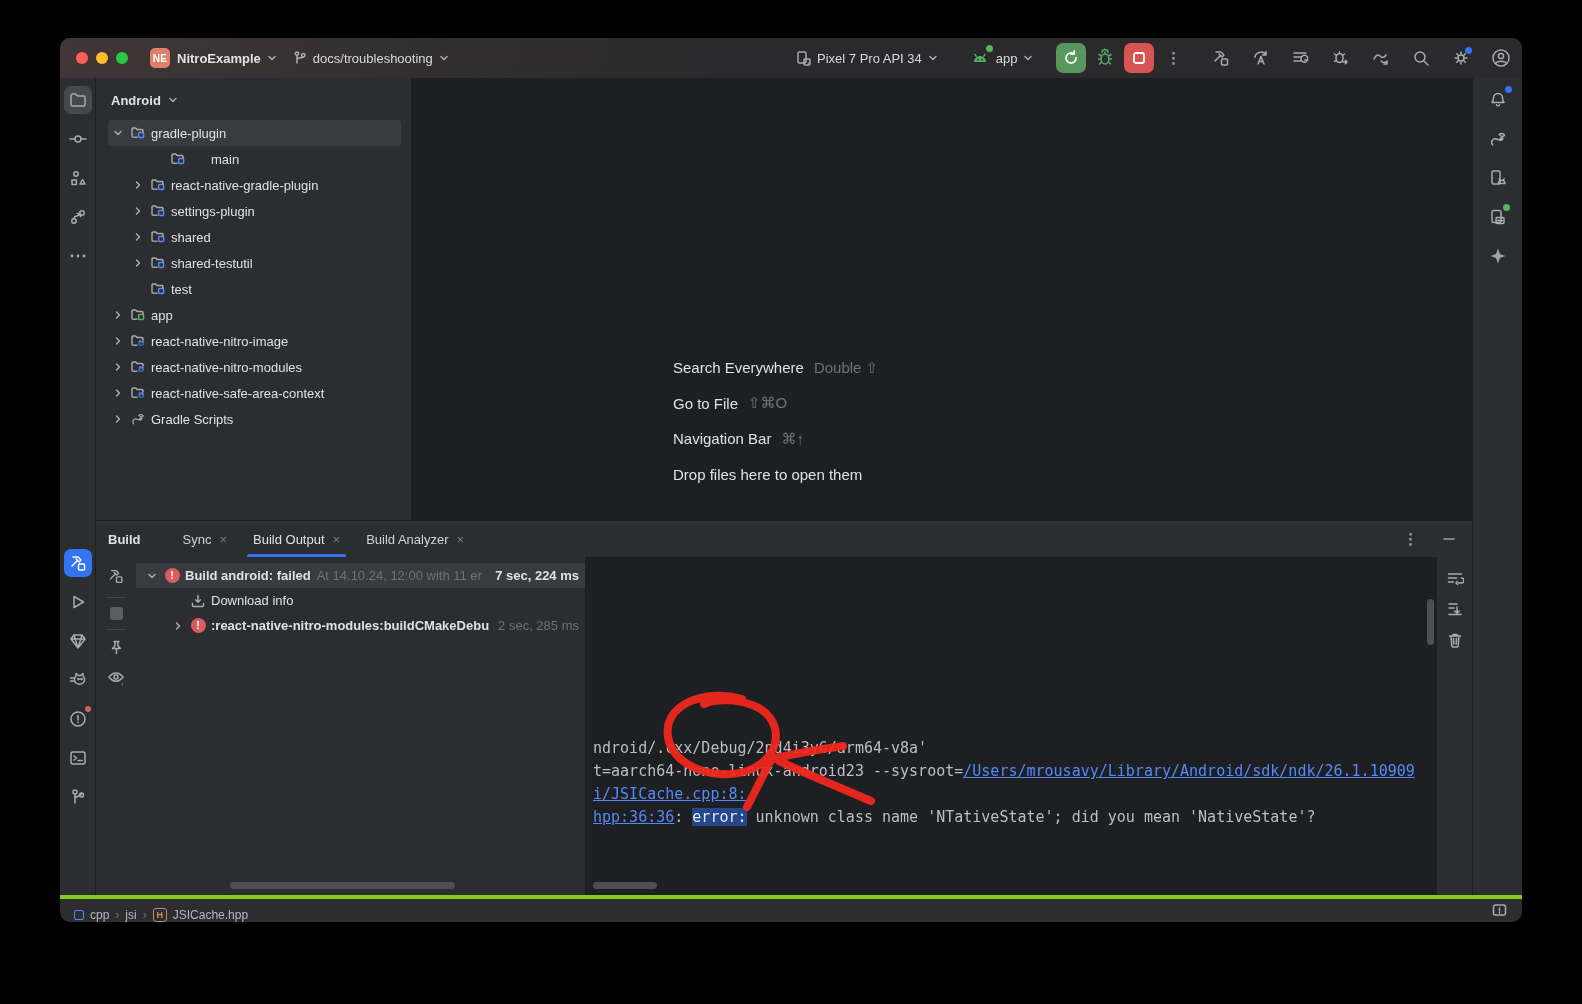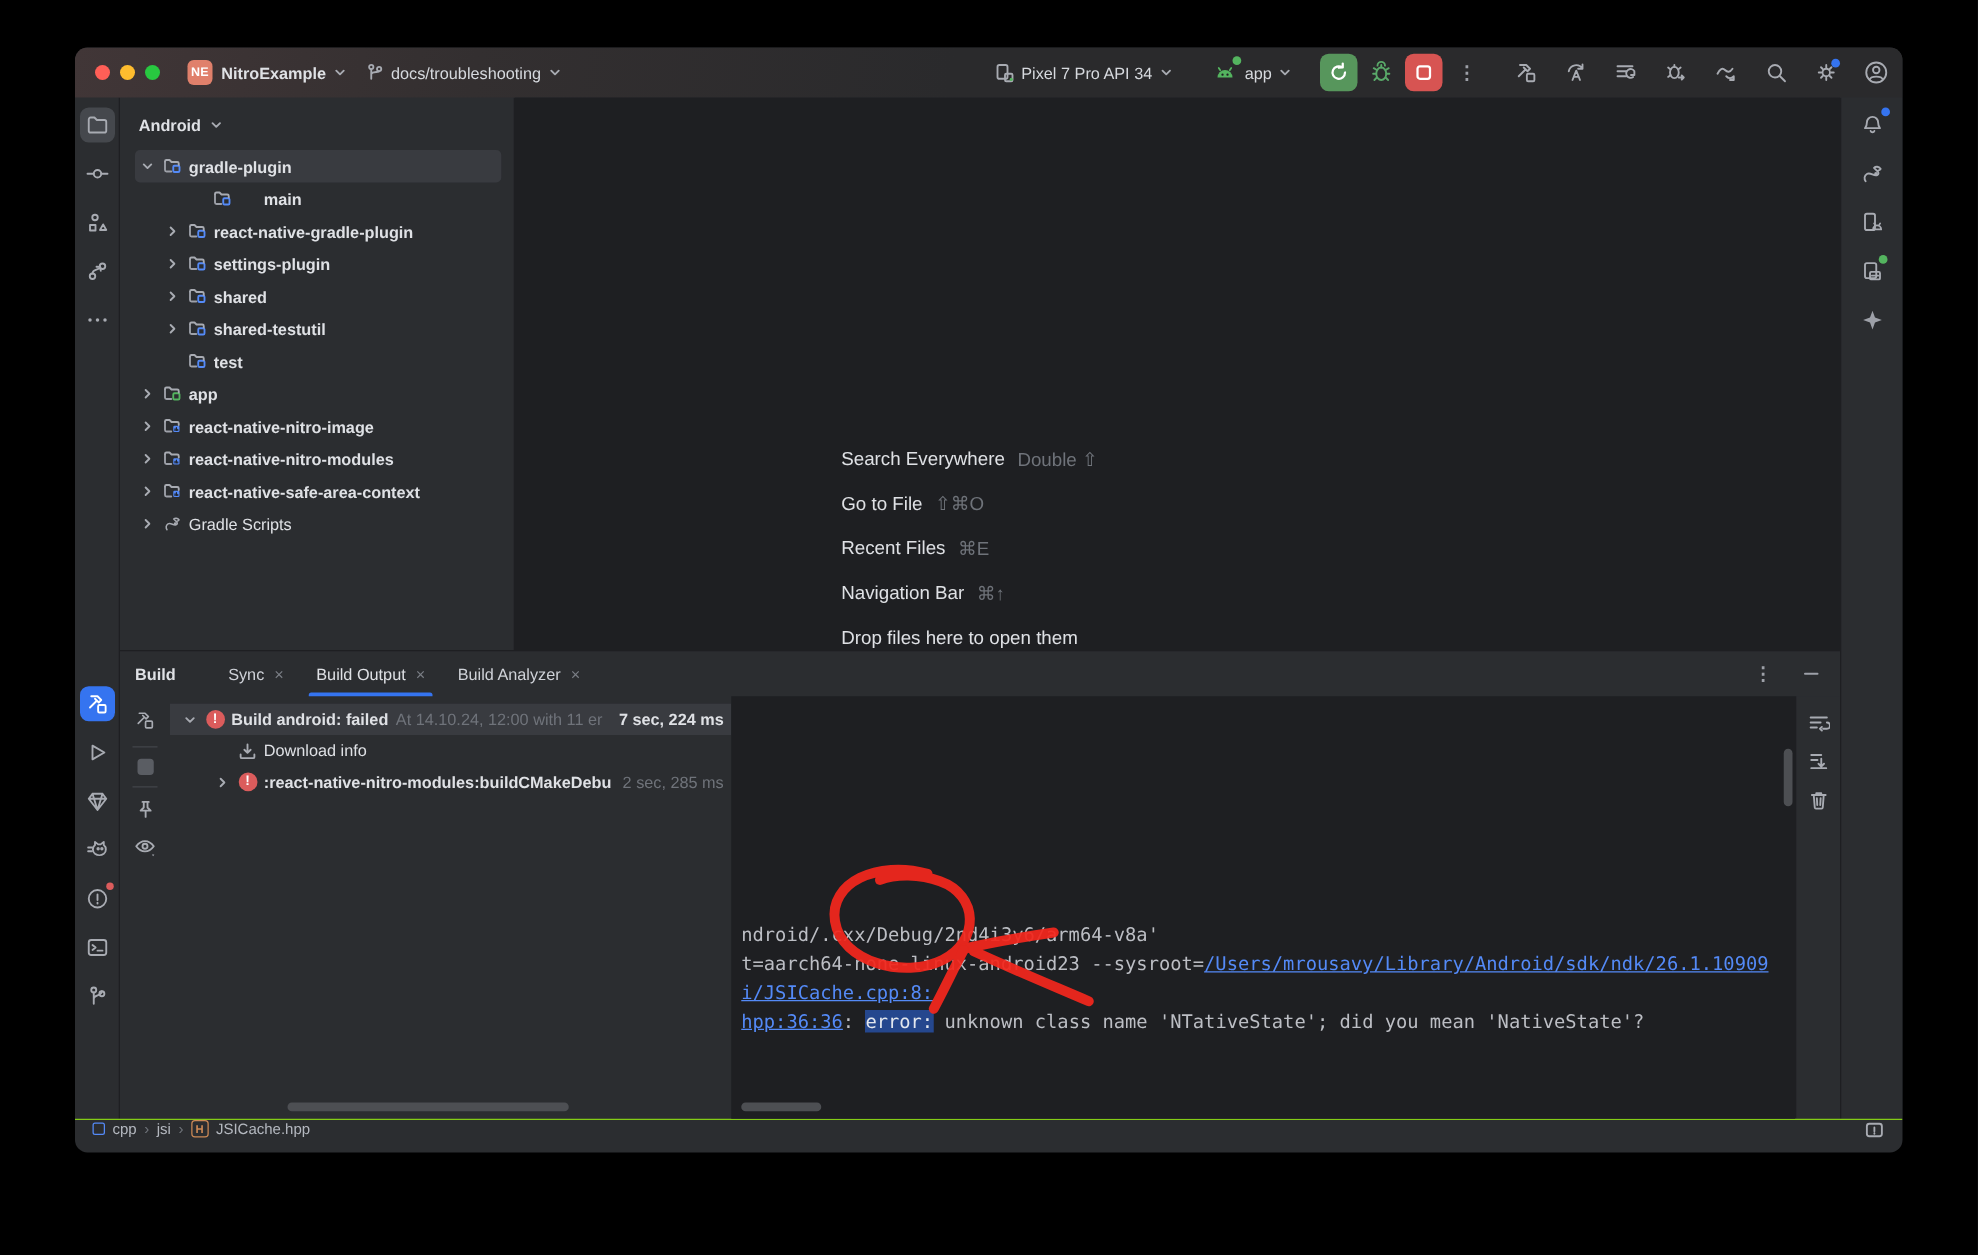--- a/index.html
+++ b/index.html
@@ -51,21 +51,21 @@
 
   
   .project { width:316px; background:#2b2d30; border-right:1px solid #1e1f22; padding-top:8px; }
   .proj-head { height:28px; display:flex; align-items:center; gap:6px; padding-left:15px;
     font-weight:700; margin-bottom:6px; }
   .trow { height:26px; display:flex; align-items:center; margin:0 10px 0 12px; border-radius:4px;
     white-space:nowrap; overflow:hidden; }
   .trow.sel { background:#393b40; }
   .trow .cbox { width:20px; flex:0 0 20px; display:flex; align-items:center; justify-content:center; }
   .trow .ibox { width:19px; flex:0 0 19px; display:flex; align-items:center; justify-content:center; }
-  .trow .lbl { padding-left:4px; font-weight:700; }
+  .trow .lbl { padding-left:4px; font-weight:400; }
   .trow .lbl.reg { font-weight:400; }
 
   
   .editor { flex:1; background:#1e1f22; position:relative; min-width:0; }
   .shortcuts { position:absolute; left:261px; top:272px; }
   .sc-row { height:35.6px; display:flex; align-items:center; gap:10px; font-size:15px; }
   .sc-label { color:#dfe1e5; font-weight:500; }
   .sc-keys { color:#6f737a; }
 
   
@@ -104,21 +104,21 @@
   .cline { height:23px; }
   .clink { color:#548af7; text-decoration:underline; }
   .csel { background:#25478e; color:#e3e7ee; }
   .vthumb { position:absolute; right:2px; top:42px; width:7px; height:46px; background:#4d4f53; border-radius:4px; }
   .c-hscroll { position:absolute; bottom:6px; left:8px; width:64px; height:7px; background:#4d4f53; border-radius:4px; }
 
   .gutter { flex:0 0 36px; display:flex; flex-direction:column; align-items:center; padding-top:12px; gap:10px;
     background:#2b2d30; border-left:1px solid #1e1f22;}
 
   
-  .statusbar { flex:0 0 27px; border-top:1px solid #84cc16; display:flex; align-items:flex-start;
+  .statusbar { flex:0 0 27px; border-top:4px solid #84cc16; display:flex; align-items:flex-end;
     padding:0 14px; font-size:12px; color:#b4b8bf; gap:7px; }
   .crumb { display:flex; align-items:center; gap:6px; }
   .crumb-sep { color:#6f737a; font-size:12px; }
   .mod-badge { width:10px; height:10px; border:1.4px solid #548af7; border-radius:2px; }
   .h-badge { width:14px; height:14px; border:1.4px solid #cd8a56; border-radius:3px; color:#cd8a56;
     font-size:9px; font-weight:bold; display:flex; align-items:center; justify-content:center; }
   .sb-right { margin-left:auto; }
 
   
   .annot { position:absolute; left:0; top:0; width:1582px; height:1004px; pointer-events:none; }
@@ -530,24 +530,20 @@
 
           <div class="editor">
             <div class="shortcuts" id="shortcuts">
                 <div class="sc-row">
                   <div class="sc-label" style="display: inline;">Search Everywhere</div>
                   <div class="sc-keys" style="display: inline;">Double ⇧</div>
                 </div>
                 <div class="sc-row">
                   <div class="sc-label" style="display: inline;">Go to File</div>
                   <div class="sc-keys" style="display: inline;">⇧⌘O</div>
-                </div>
-                <div class="sc-row">
-                  <div class="sc-label" style="display: inline;">Recent Files</div>
-                  <div class="sc-keys" style="display: inline;">⌘E</div>
                 </div>
                 <div class="sc-row">
                   <div class="sc-label" style="display: inline;">Navigation Bar</div>
                   <div class="sc-keys" style="display: inline;">⌘↑</div>
                 </div>
                 <div class="sc-row">
                   <div class="sc-label" style="display: inline;">Drop files here to open them</div>
                 </div>
               </div>
           </div>

